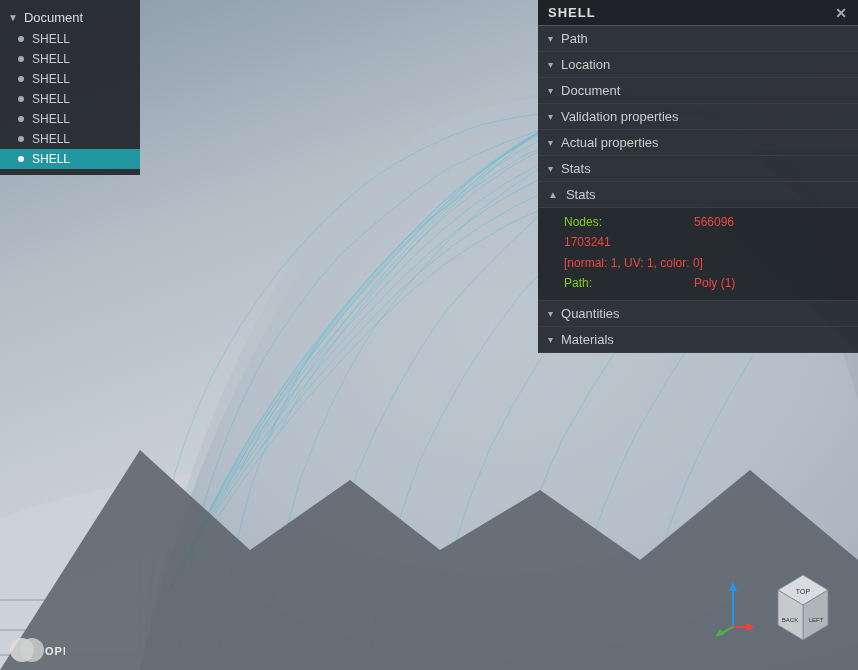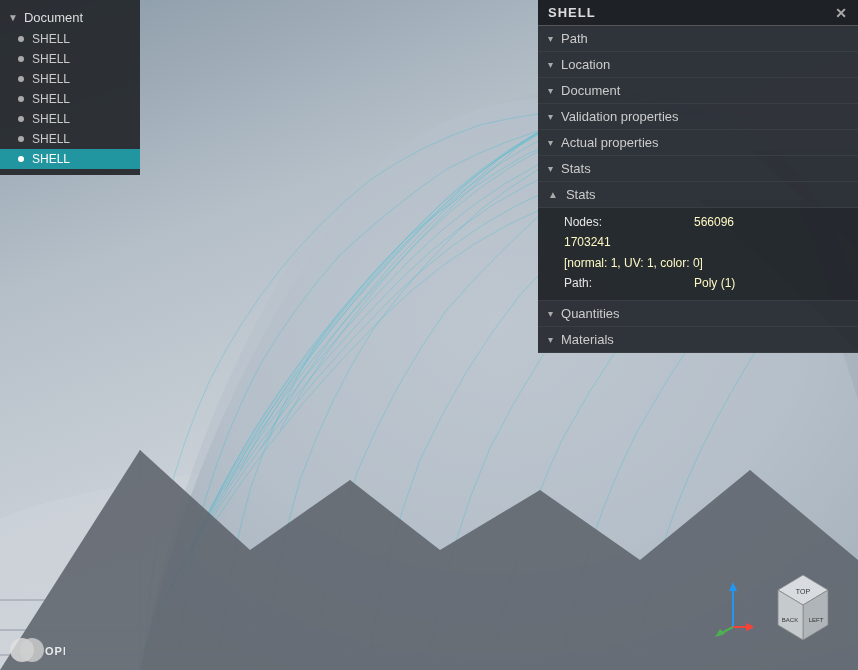--- a/index.html
+++ b/index.html
@@ -141,26 +141,26 @@
       color: #bbb;
       line-height: 1.7;
     }
 
     .mesh-row {
       display: flex;
       align-items: baseline;
     }
 
     .mesh-row .mesh-label {
-      color: #e5e5e5;
+      color: #84cc16;
       min-width: 130px;
     }
 
     .mesh-row .mesh-value {
-      color: #fef9c3;
+      color: #ef4444;
     }
 
     
     #nav-cube {
       position: absolute;
       bottom: 20px;
       right: 10px;
       width: 90px;
       height: 90px;
     }

